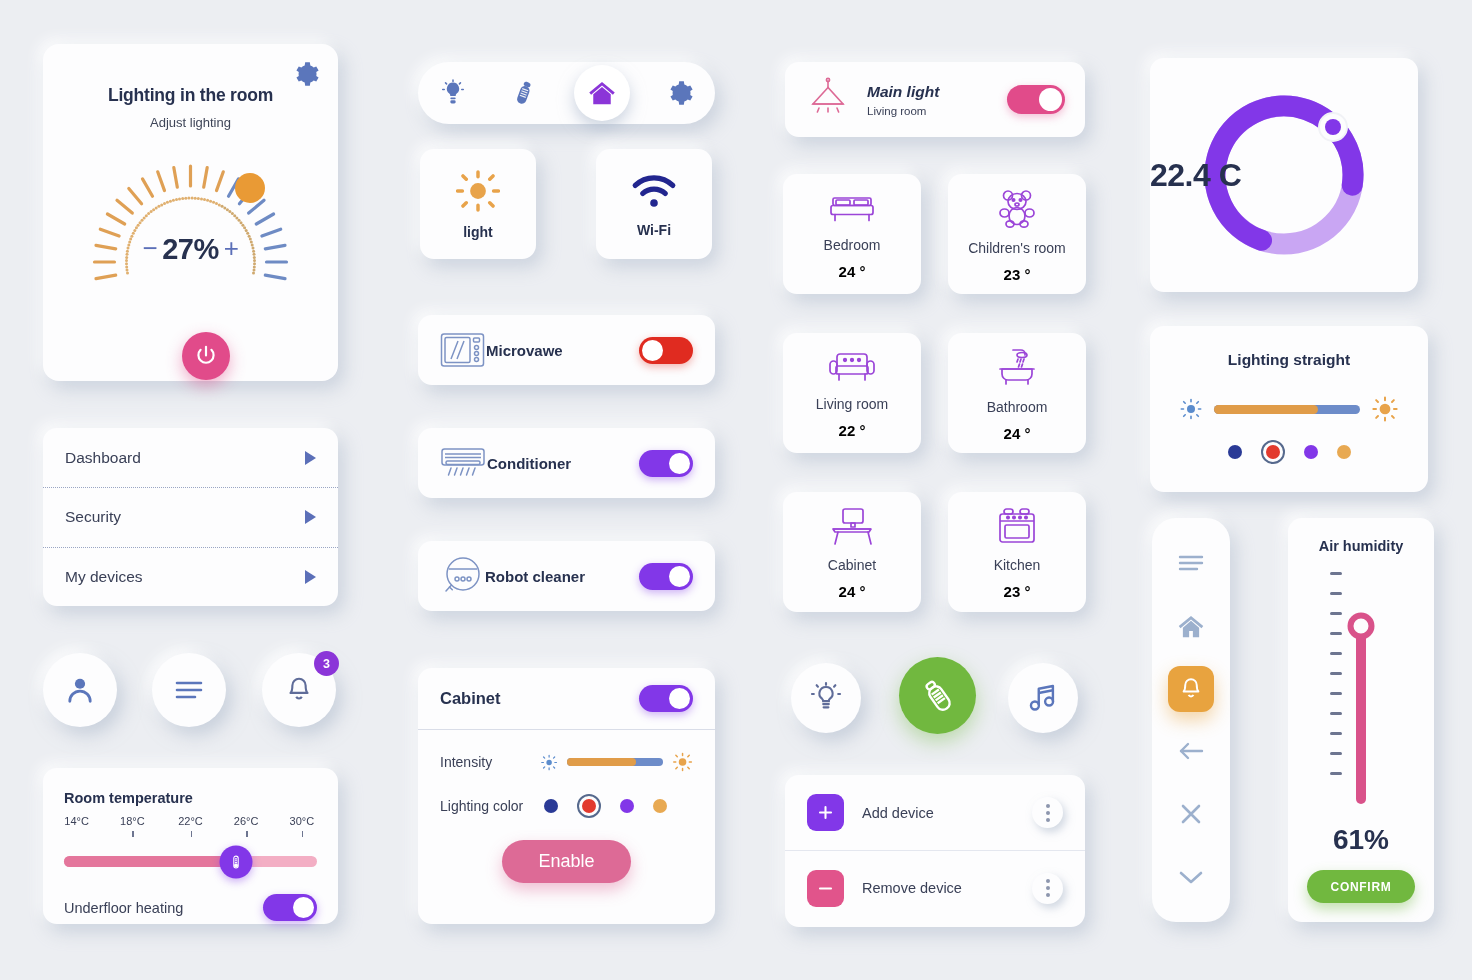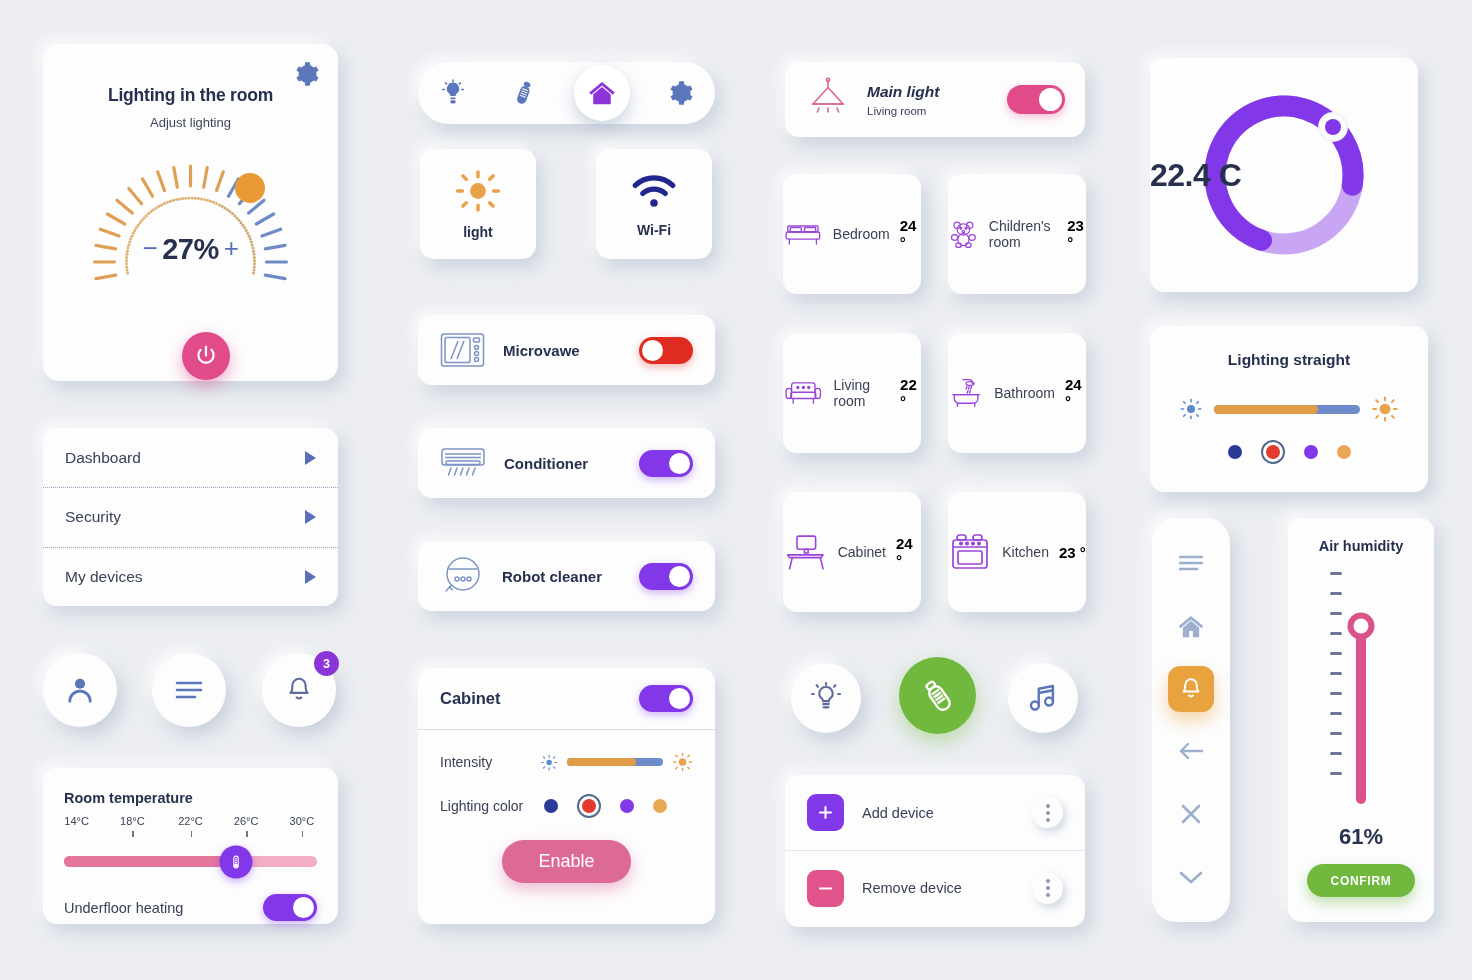--- a/index.html
+++ b/index.html
@@ -78,21 +78,21 @@
   #navPill { left: 418px; top: 62px; width: 297px; height: 62px; border-radius: 31px; display: flex;
     align-items: center; justify-content: space-around; }
   .pill-item { width: 42px; height: 42px; display: flex; align-items: center; justify-content: center; }
   .pill-item.active { width: 56px; height: 56px; border-radius: 50%; background: #fff;
     box-shadow: 0 7px 16px rgba(163,177,198,0.55); }
   #lightCard { left: 420px; top: 149px; width: 116px; height: 110px; }
   #wifiCard  { left: 596px; top: 149px; width: 116px; height: 110px; }
   .sqcard { display: flex; flex-direction: column; align-items: center; justify-content: center; gap: 11px; }
   .sqcard .lbl { font-size: 14px; font-weight: bold; color: #27314f; }
 
-  .devrow { left: 418px; width: 297px; height: 70px; display: flex; align-items: center; padding: 0 22px; gap: 18px; }
+  .devrow { left: 418px; width: 297px; height: 70px; display: flex; align-items: center; padding: 0 22px; gap: 1px; }
   #devMicro { top: 315px; }
   #devCond  { top: 428px; }
   #devRobot { top: 541px; }
   .devrow .dlbl { flex: 1; font-size: 15px; font-weight: bold; color: #27314f; }
 
   #lightingPanel { left: 418px; top: 668px; width: 297px; height: 256px; }
   .lp-head { height: 62px; display: flex; align-items: center; padding: 0 22px; border-bottom: 1.5px solid #d9dde8; }
   .lp-head h3 { flex: 1; font-size: 16.5px; font-weight: bold; color: #27314f; }
   .lp-row { display: flex; align-items: center; padding: 0 22px; margin-top: 21px; }
   .lp-row .k { font-size: 14px; color: #3a4057; width: 104px; }
@@ -103,21 +103,21 @@
     display: flex; align-items: center; justify-content: center; }
   .enable-btn { margin: 22px auto 0 auto; width: 129px; height: 43px; border-radius: 22px;
     background: #dd6a96; color: #fff; font-size: 18px; display: flex; align-items: center;
     justify-content: center; box-shadow: 0 7px 16px rgba(221,106,150,.42); }
 
   
   #mainLight { left: 785px; top: 62px; width: 300px; height: 75px; display: flex; align-items: center; padding: 0 20px; gap: 16px; }
   #mainLight .txt { flex: 1; }
   #mainLight .t1 { font-size: 15.5px; font-weight: bold; color: #27314f; font-style: italic; }
   #mainLight .t2 { font-size: 11.5px; color: #3a4057; margin-top: 4px; }
-  .roomcard { width: 138px; height: 120px; display: flex; flex-direction: row; align-items: center;
+  .roomcard { width: 138px; height: 120px; display: flex; flex-direction: column; align-items: center;
     justify-content: center; gap: 10px; }
   .roomcard .rn { font-size: 14px; color: #3a4057; }
   .roomcard .rt { font-size: 15px; font-weight: bold; color: #000000; }
   #rc0 { left: 783px; top: 174px; } #rc1 { left: 948px; top: 174px; }
   #rc2 { left: 783px; top: 333px; } #rc3 { left: 948px; top: 333px; }
   #rc4 { left: 783px; top: 492px; } #rc5 { left: 948px; top: 492px; }
 
   .circ2 { width: 70px; height: 70px; border-radius: 50%; background: #fdfdfe; display: flex;
     align-items: center; justify-content: center;
     box-shadow: 6px 8px 18px rgba(163,177,198,0.5), -5px -5px 14px rgba(255,255,255,0.95); }
@@ -152,21 +152,21 @@
   .vitem.act { background: #e8a33f; box-shadow: 0 8px 18px rgba(232,163,63,.45); }
 
   #humCard { left: 1288px; top: 518px; width: 146px; height: 404px; }
   #humCard h3 { text-align: center; font-size: 14.5px; font-weight: bold; color: #27314f; margin-top: 20px; }
   .hum-wrap { position: relative; height: 262px; margin-top: 10px; }
   .hum-ticks { position: absolute; left: 42px; top: 8px; }
   .hum-ticks i { display: block; width: 12px; height: 3px; border-radius: 2px; background: #6d7590; margin-bottom: 17px; }
   .hum-bar { position: absolute; left: 68px; top: 62px; width: 10px; height: 178px; border-radius: 5px; background: #d9528a; }
   .hum-knob { position: absolute; left: 73px; top: 62px; transform: translate(-50%,-50%);
     width: 27px; height: 27px; border-radius: 50%; border: 6px solid #d9528a; background: #fdfdfe; }
-  .hum-val { text-align: center; font-size: 22px; font-weight: bold; color: #27314f; margin-top: -2px; }
+  .hum-val { text-align: center; font-size: 28px; font-weight: bold; color: #27314f; margin-top: -2px; }
   .confirm { margin: 14px auto 0 auto; width: 108px; height: 33px; border-radius: 17px; background: #71b83f;
     color: #fff; font-size: 12px; font-weight: bold; letter-spacing: .7px;
     display: flex; align-items: center; justify-content: center; box-shadow: 0 6px 14px rgba(113,184,63,.42); }
 </style>
 </head>
 <body>
 
 <div id="root">
 
   <div class="card abs" id="lightRoom">

